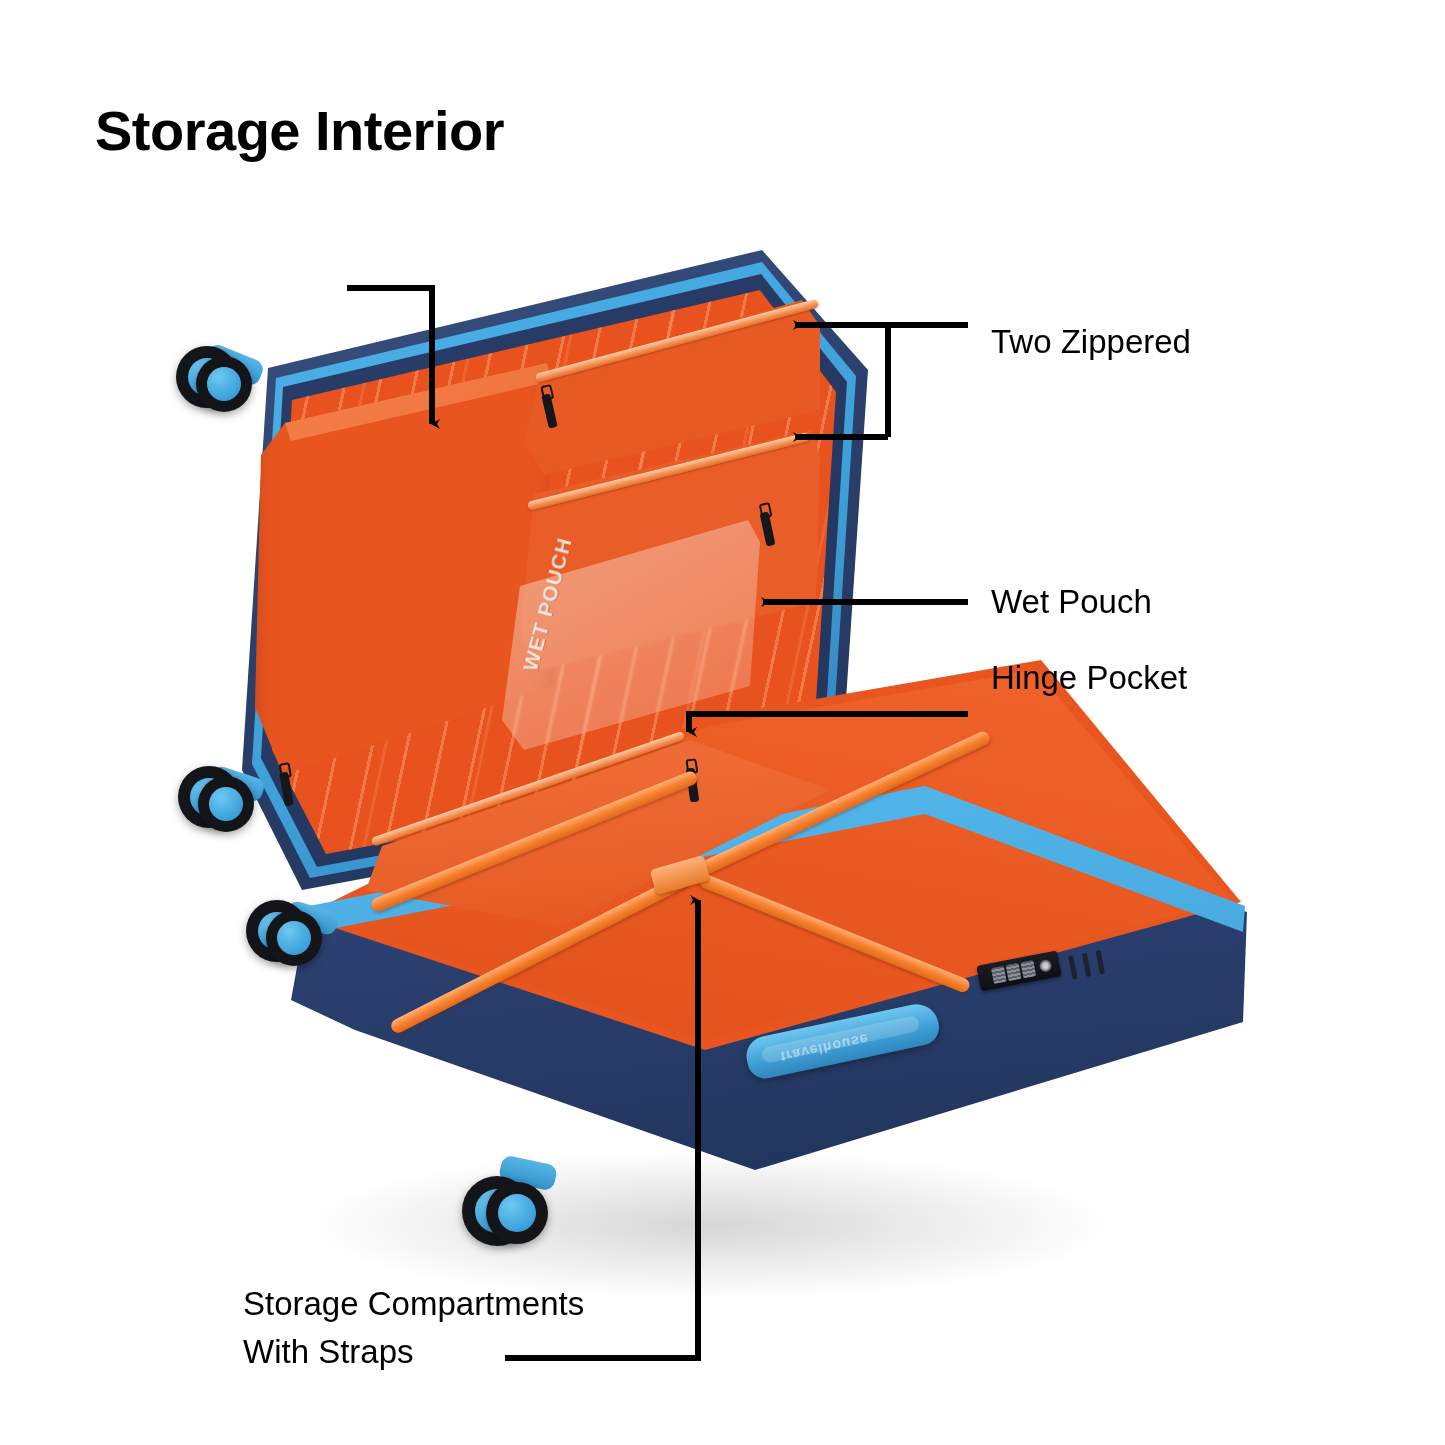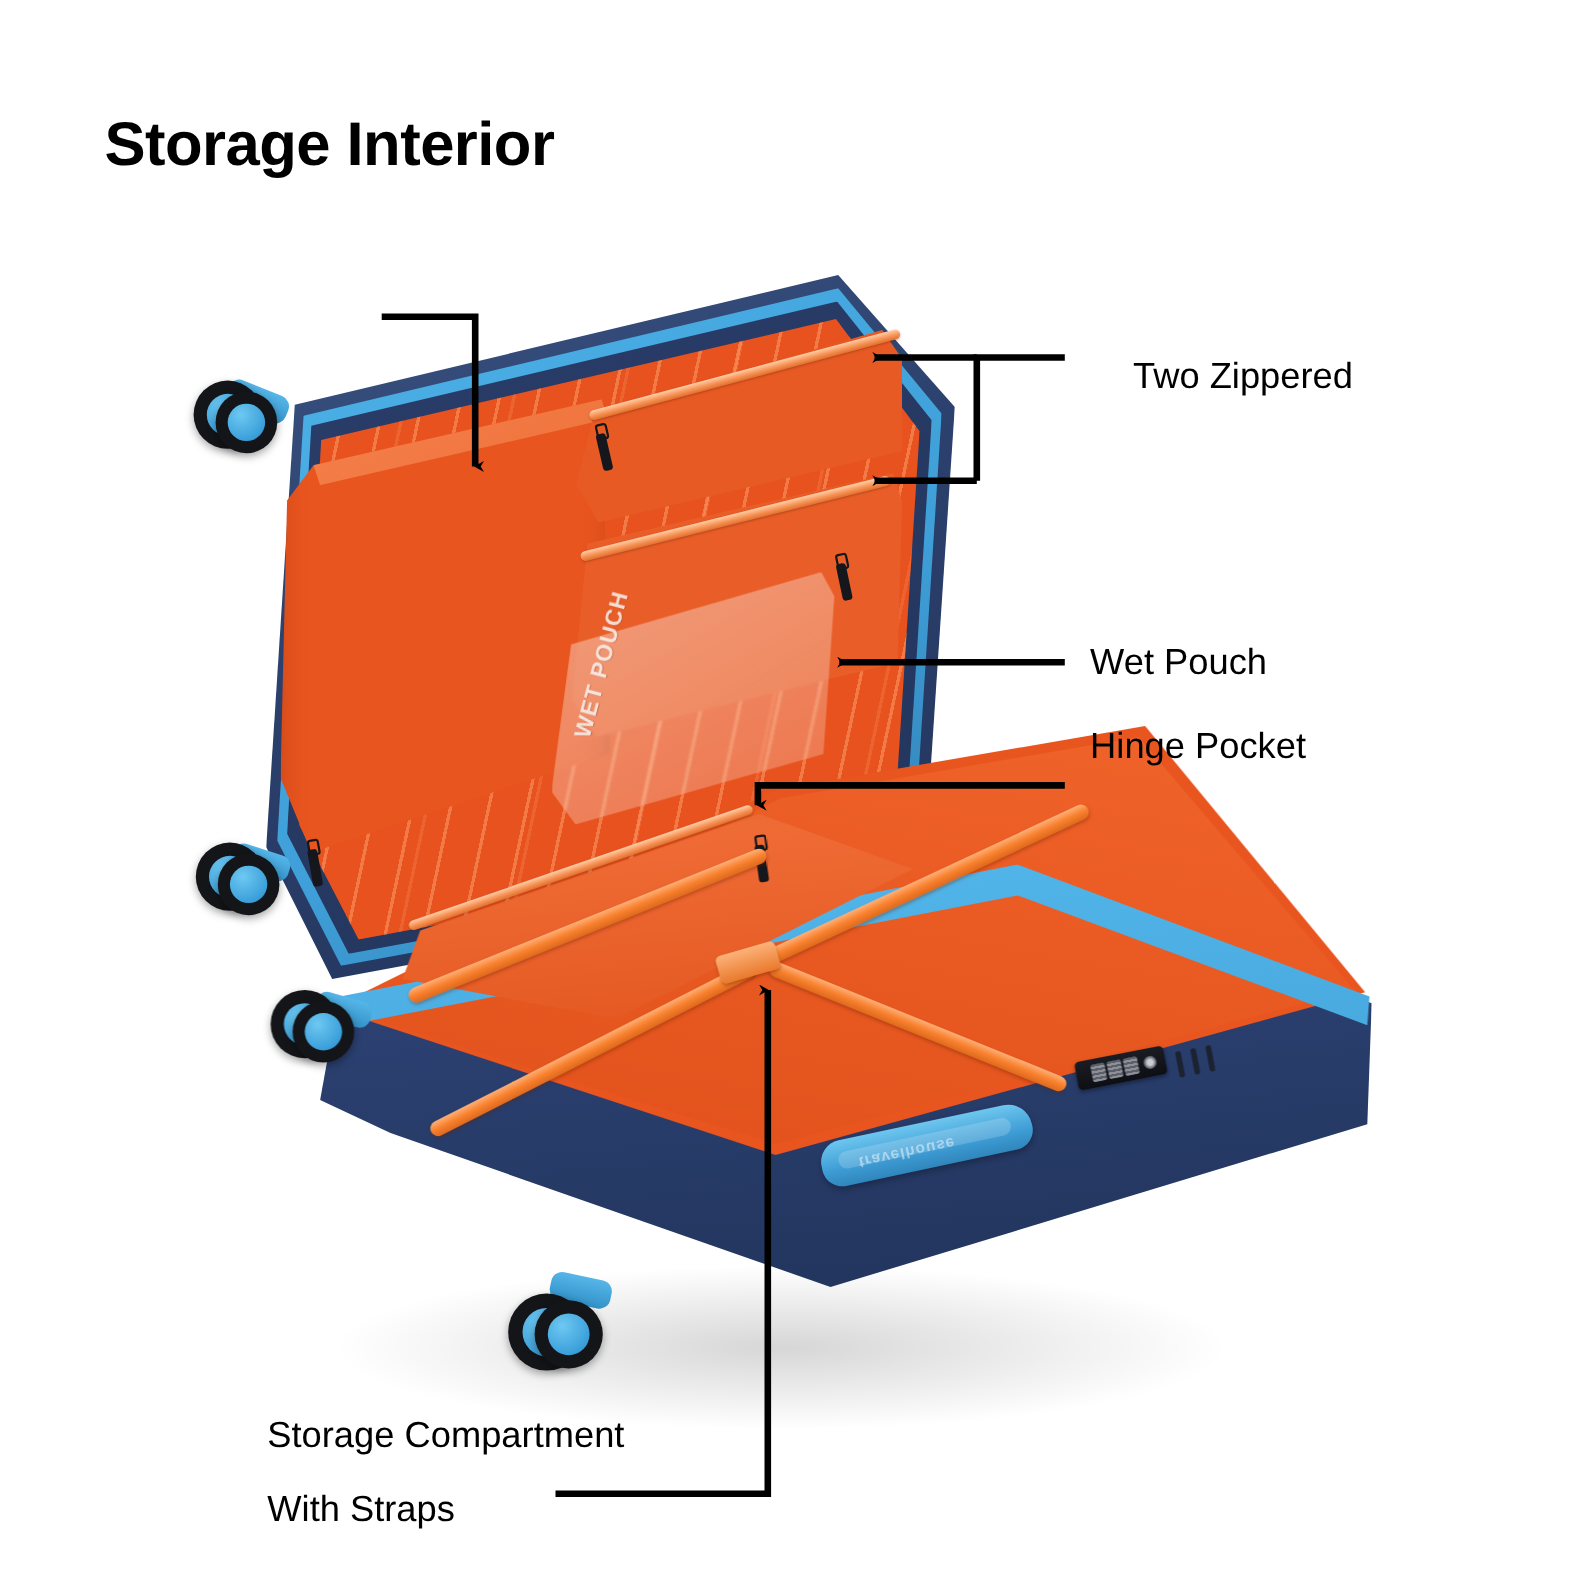--- a/index.html
+++ b/index.html
@@ -286,22 +286,22 @@
     <path d="M968,602 L763,602" stroke="#000" stroke-width="6" fill="none" marker-end="url(#arrowLeft)"></path>
 
     <path d="M968,714 L689,714 L689,732" stroke="#000" stroke-width="6" fill="none" marker-end="url(#arrowDown)"></path>
 
     <path d="M505,1358 L698,1358 L698,900" stroke="#000" stroke-width="6" fill="none" marker-end="url(#arrowUp)"></path>
   </svg>
 
   <div id="page-title">Storage Interior</div>
 
 
-  <div class="callout" style="left:991px;top:320px;margin-left:39px;">Two Zippered</div>
+  <div class="callout" style="left:991px;top:320px;">Two Zippered</div>
 
   <div class="callout" style="left:991px;top:580px;">Wet Pouch</div>
 
   <div class="callout" style="left:991px;top:656px;">Hinge Pocket</div>
 
-  <div class="callout" style="left:243px;top:1282px;">Storage Compartment</div>
-  <div class="callout" style="left:243px;top:1330px;margin-top:20px;">With Straps</div>
+  <div class="callout" style="left:243px;top:1282px;">Storage Compartments</div>
+  <div class="callout" style="left:243px;top:1330px;">With Straps</div>
 
 </div>
 
 </body></html>

